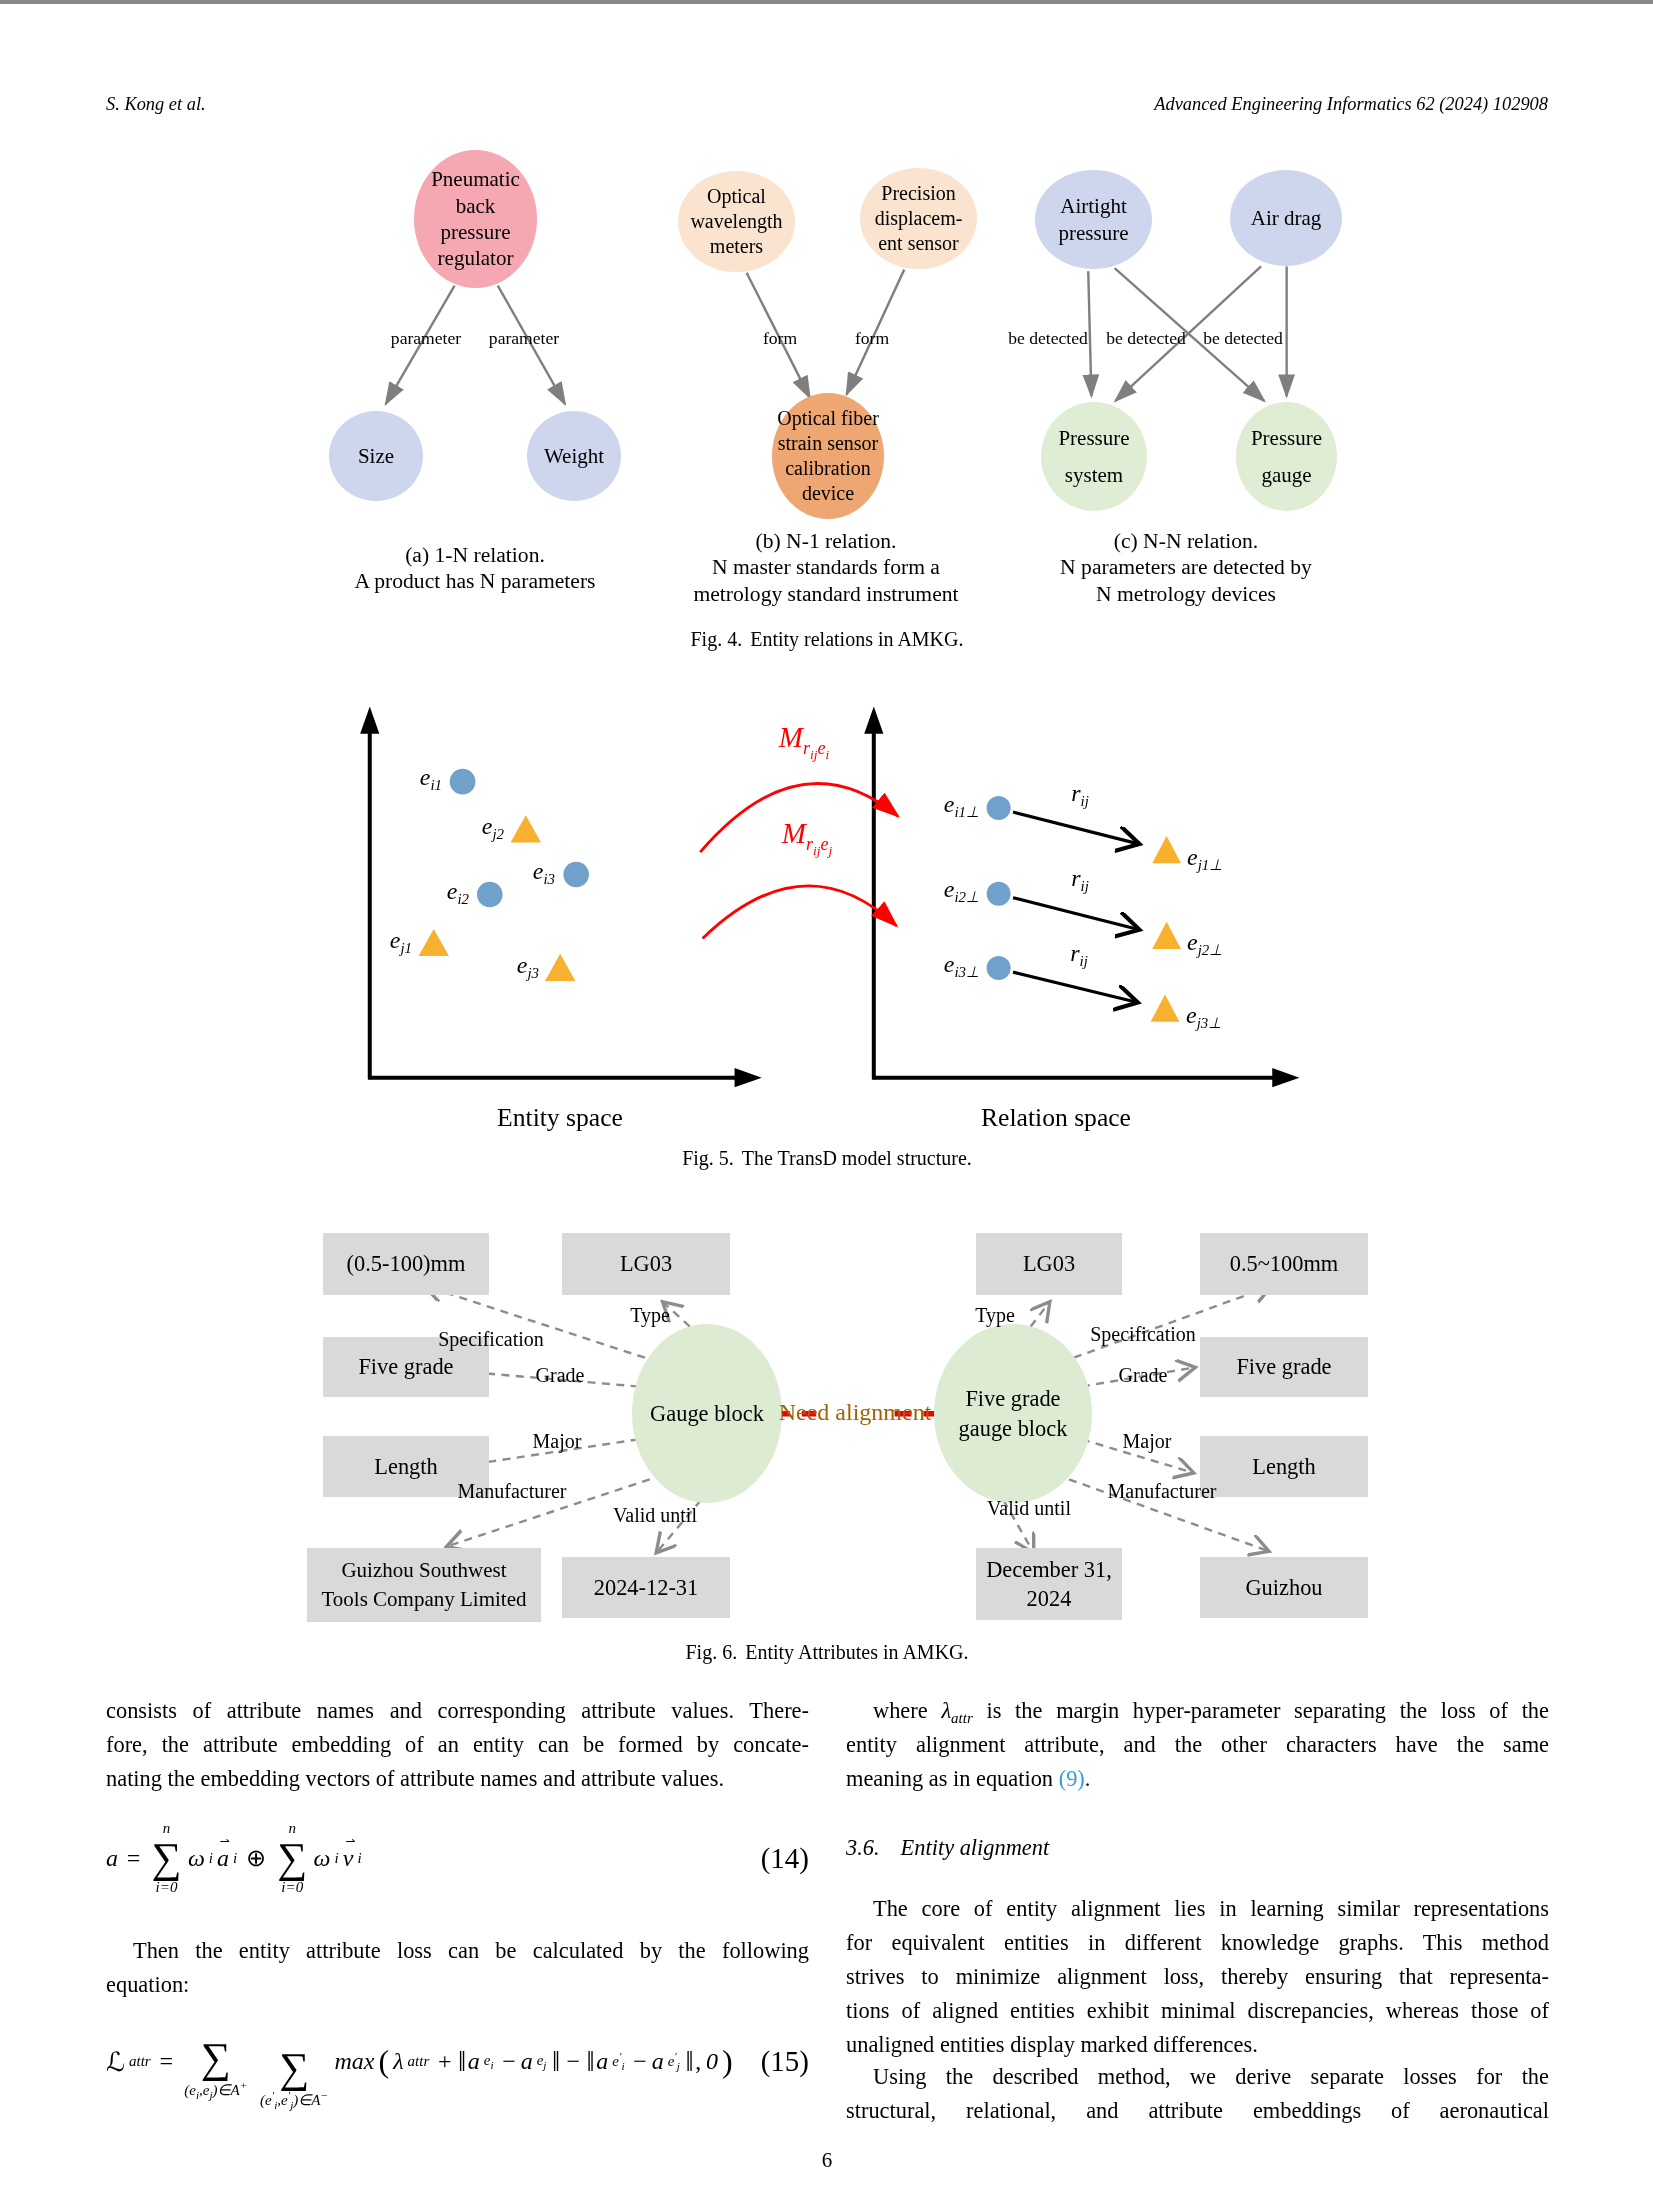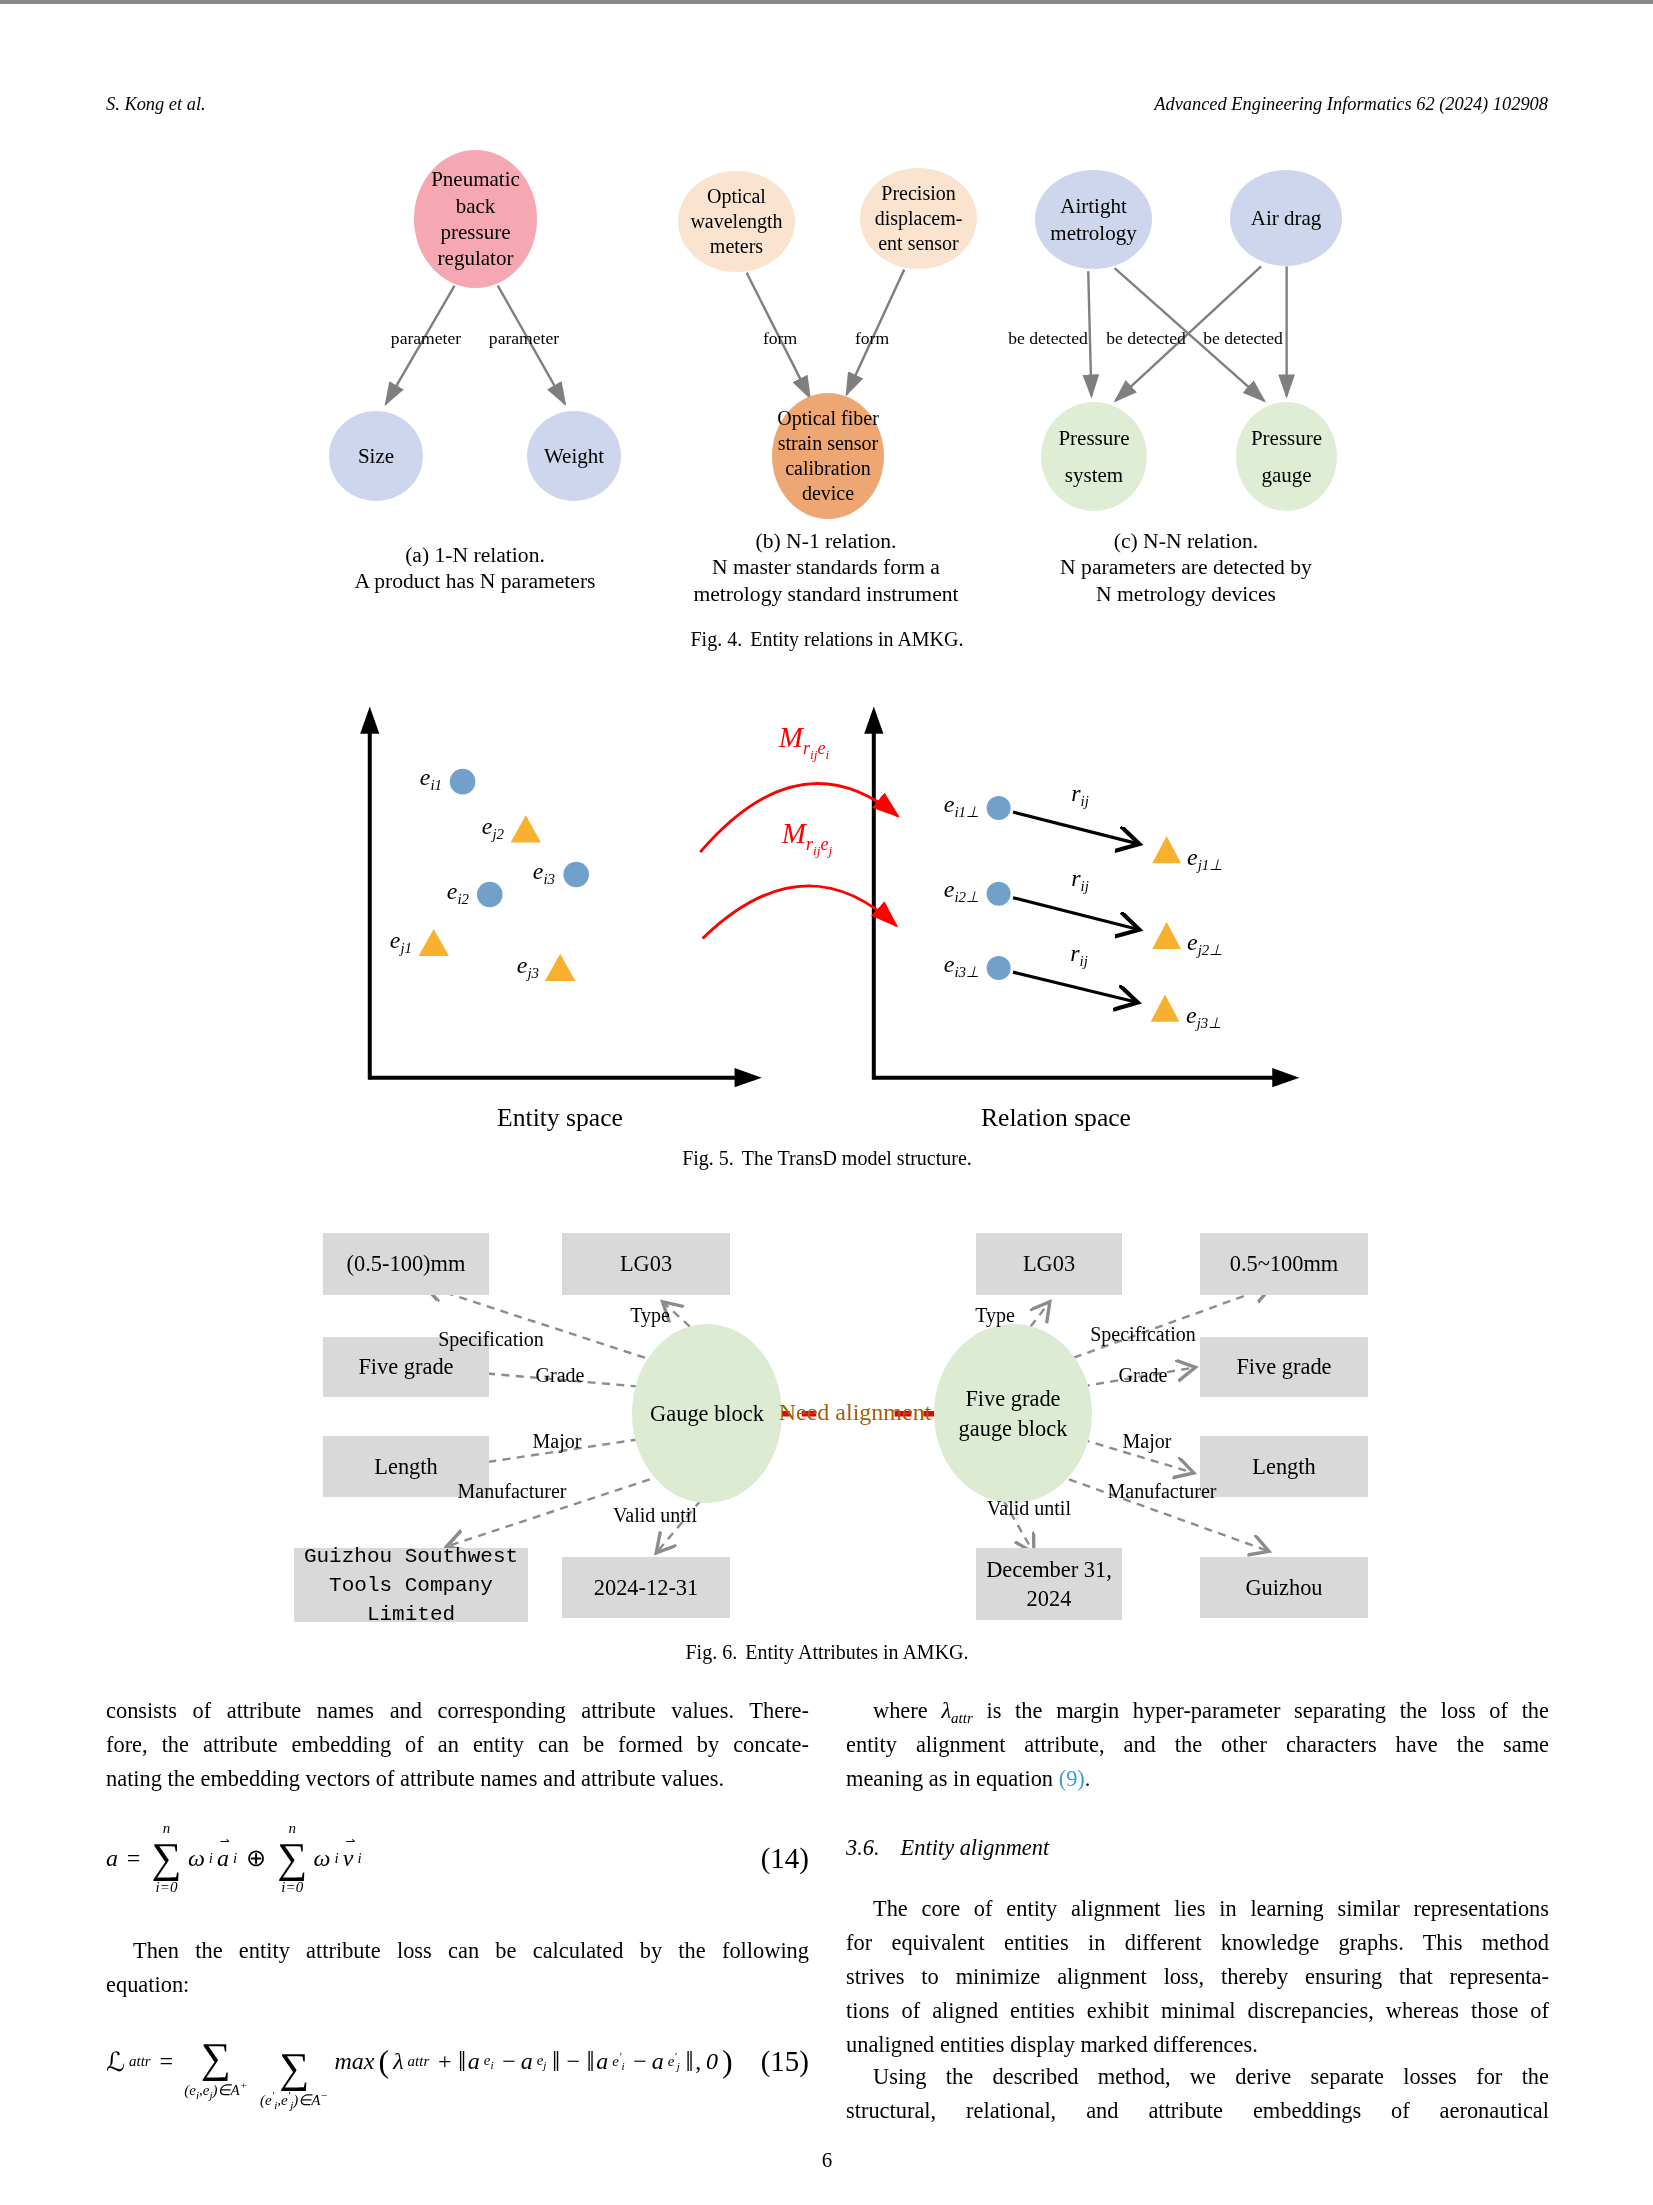--- a/index.html
+++ b/index.html
@@ -170,21 +170,21 @@
 displacem-
 ent sensor</div>
   <div class="abs el ctr pre" style="left:772px;top:389px;width:112px;height:126px;background:#EEA772;font-size:20px;line-height:25px;">Optical fiber
 strain sensor
 calibration
 device</div>
   <div class="abs lbl edge-lbl" style="left:780px;top:334px;">form</div>
   <div class="abs lbl edge-lbl" style="left:872px;top:334px;">form</div>
 
   <div class="abs el ctr pre" style="left:1035px;top:166px;width:117px;height:99px;background:#CDD6EC;font-size:21px;line-height:27px;">Airtight
-metrology</div>
+pressure</div>
   <div class="abs el ctr" style="left:1230px;top:166px;width:112px;height:96px;background:#CDD6EC;font-size:21px;">Air drag</div>
   <div class="abs el ctr pre" style="left:1041px;top:398px;width:106px;height:109px;background:#DFEDD4;font-size:21px;line-height:37px;">Pressure
 system</div>
   <div class="abs el ctr pre" style="left:1236px;top:398px;width:101px;height:109px;background:#DFEDD4;font-size:21px;line-height:37px;">Pressure
 gauge</div>
   <div class="abs lbl edge-lbl" style="left:1048px;top:334px;">be detected</div>
   <div class="abs lbl edge-lbl" style="left:1146px;top:334px;">be detected</div>
   <div class="abs lbl edge-lbl" style="left:1243px;top:334px;">be detected</div>
 
   <div class="abs subcap pre" style="left:475px;top:538px;">(a) 1-N relation.
@@ -225,21 +225,21 @@
   <div class="abs space-lbl" style="left:1056px;top:1114px;">Relation space</div>
 
   <div class="abs cap" style="left:827px;top:1143px;">
     <span class="b">Fig. 5.</span><span class="cap-text">The TransD model structure.</span>
   </div>
 
   <div class="abs gbox ctr" style="left:323px;top:1229px;width:166px;height:62px;font-size:22.4px;">(0.5-100)mm</div>
   <div class="abs gbox ctr" style="left:562px;top:1229px;width:168px;height:62px;font-size:22.4px;">LG03</div>
   <div class="abs gbox ctr" style="left:323px;top:1333px;width:166px;height:60px;font-size:22.4px;">Five grade</div>
   <div class="abs gbox ctr" style="left:323px;top:1432px;width:166px;height:61px;font-size:22.4px;">Length</div>
-  <div class="abs gbox ctr pre" style="left:294px;top:1544px;width:234px;height:74px;font-size:21px;line-height:29px;font-family:Liberation Mono, monospace;">Guizhou Southwest
+  <div class="abs gbox ctr pre" style="left:307px;top:1544px;width:234px;height:74px;font-size:21px;line-height:29px;">Guizhou Southwest
 Tools Company Limited</div>
   <div class="abs gbox ctr" style="left:562px;top:1553px;width:168px;height:61px;font-size:22.4px;">2024-12-31</div>
 
   <div class="abs el ctr" style="left:632px;top:1320px;width:150px;height:179px;background:#DCEBD1;font-size:22.4px;">Gauge block</div>
 
   <div class="abs lbl fig6-lbl" style="left:491px;top:1335px;">Specification</div>
   <div class="abs lbl fig6-lbl" style="left:650px;top:1311px;">Type</div>
   <div class="abs lbl fig6-lbl" style="left:560px;top:1371px;">Grade</div>
   <div class="abs lbl fig6-lbl" style="left:557px;top:1437px;">Major</div>
   <div class="abs lbl fig6-lbl" style="left:512px;top:1487px;">Manufacturer</div>

